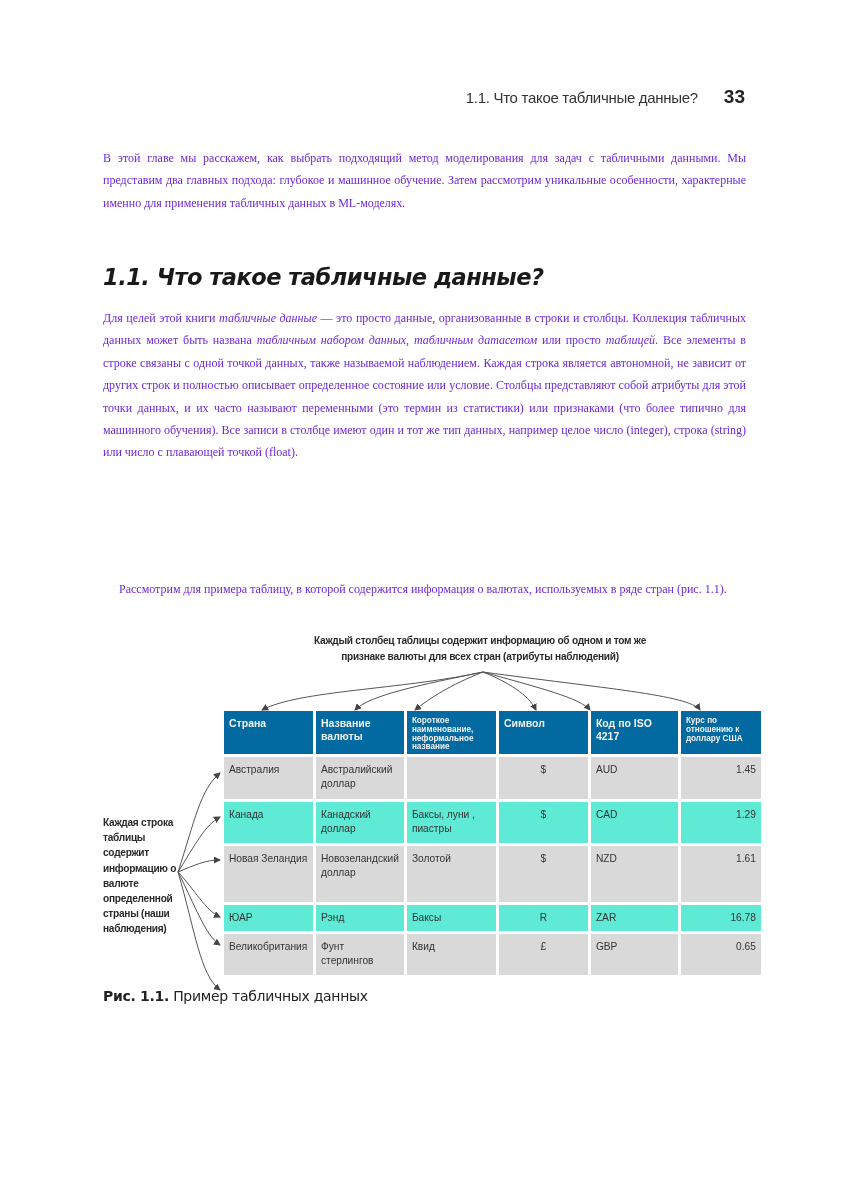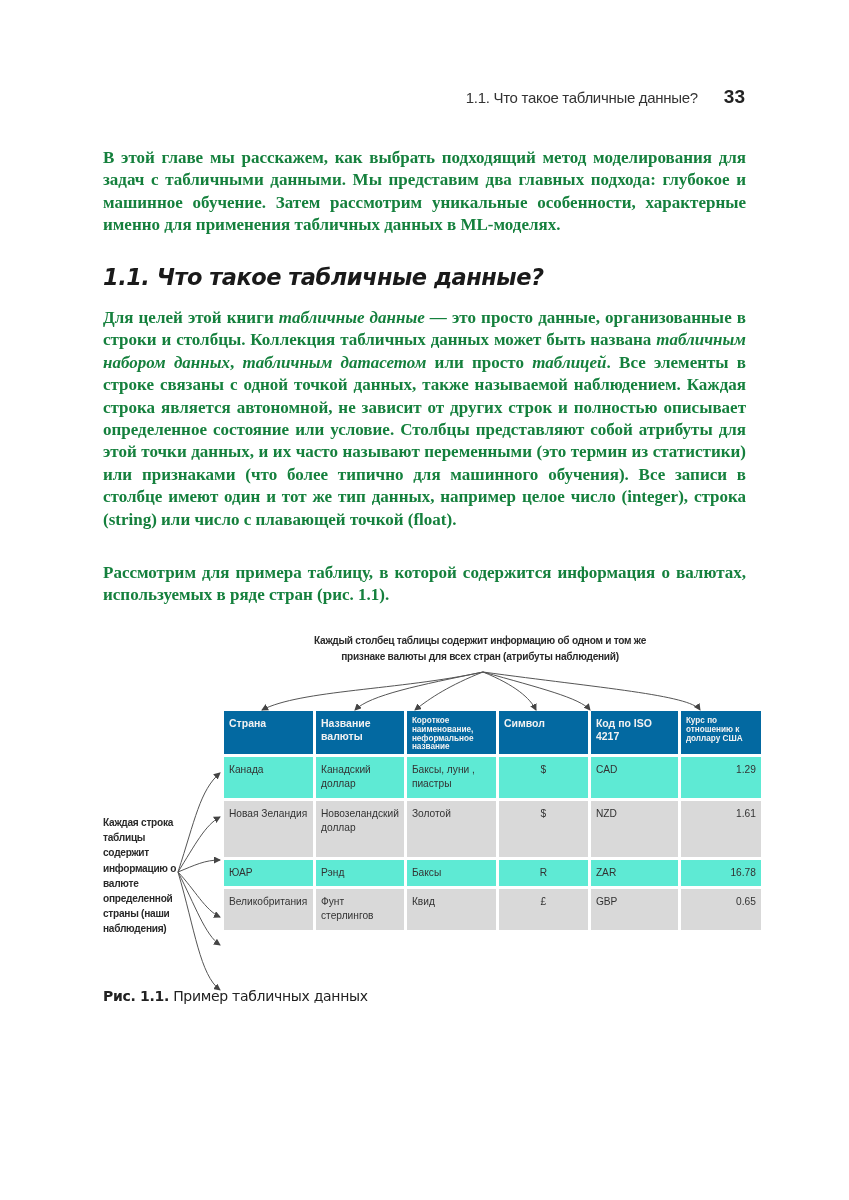--- a/index.html
+++ b/index.html
@@ -1,20 +1,20 @@
 <!DOCTYPE html>
 <html><head>
 <meta charset="utf-8">
 <style>
   html, body { margin:0; padding:0; background:#ffffff; }
   body { width:849px; height:1200px; position:relative; overflow:hidden; color:#2a2a2a; }
   .running-head { position:absolute; top:86px; left:0; width:745px; text-align:right; font-family:Liberation Sans, sans-serif; font-size:15px; color:#333; }
   .running-head .title { letter-spacing:-0.3px; }
   .running-head .pageno { font-weight:bold; font-size:19px; margin-left:26px; color:#222; }
-  .para { position:absolute; left:103px; width:643px; font-family:"Liberation Serif", serif; font-size:17px; line-height:22.4px; text-align:justify; color:#15803d;font-weight:bold; }
+  .para { position:absolute; left:103px; width:643px; font-family:"Liberation Serif", serif; font-size:12px; line-height:22.4px; text-align:justify; color:#6d28d9; }
   .para em { font-style:italic; }
   .p1 { top:147px; }
   .h2 { position:absolute; left:103px; top:264px; font-family:"DejaVu Sans", sans-serif; font-weight:bold; font-style:italic; font-size:22.5px; color:#1a1a1a; letter-spacing:-0.5px; }
   .p2 { top:307px; }
   .p3 { top:562px; }
   .fig { position:absolute; left:0; top:0; width:849px; height:1200px; pointer-events:none; }
   .fig-caption-top { position:absolute; left:280px; top:632px; width:400px; text-align:center; font-family:"Liberation Sans", sans-serif; font-weight:bold; font-size:11.5px; line-height:16px; color:#2a2a2a; letter-spacing:-0.3px; transform:scaleX(0.88); transform-origin:center; }
   .row-label { position:absolute; left:103px; top:815px; width:100px; font-family:"Liberation Sans", sans-serif; font-weight:bold; font-size:11.5px; line-height:15.2px; color:#2a2a2a; letter-spacing:-0.3px; transform:scaleX(0.88); transform-origin:left; }
   table.ctable { position:absolute; left:224px; top:711px; border-collapse:separate; border-spacing:3px; margin:-3px; font-family:"Liberation Sans", sans-serif; font-size:10.2px; color:#333; }
   table.ctable th { background:#0369a1; color:#f2f2f2; text-align:left; vertical-align:top; font-weight:bold; padding:6px 5px 2px 5px; height:35px; font-size:10.5px; line-height:12.5px; }
@@ -33,21 +33,21 @@
 <div class="running-head">
   <span class="title">1.1. Что такое табличные данные?</span><span class="pageno">33</span>
 </div>
 
 <p class="para p1" style="margin:0">В этой главе мы расскажем, как выбрать подходящий метод моделирования для задач с табличными данными. Мы представим два главных подхода: глубокое и машинное обучение. Затем рассмотрим уникальные особенности, характерные именно для применения табличных данных в ML-моделях.</p>
 
 <div class="h2">1.1. Что такое табличные данные?</div>
 
 <p class="para p2" style="margin:0"><span>Для целей этой книги </span><em>табличные данные</em><span> — это просто данные, организованные в строки и столбцы. Коллекция табличных данных может быть названа </span><em>табличным набором данных</em><span>, </span><em>табличным датасетом</em><span> или просто </span><em>таблицей</em><span>. Все элементы в строке связаны с одной точкой данных, также называемой наблюдением. Каждая строка является автономной, не зависит от других строк и полностью описывает определенное состояние или условие. Столбцы представляют собой атрибуты для этой точки данных, и их часто называют переменными (это термин из статистики) или признаками (что более типично для машинного обучения). Все записи в столбце имеют один и тот же тип данных, например целое число (integer), строка (string) или число с плавающей точкой (float).</span></p>
 
-<p class="para p3" style="margin:0">Рассмотрим для примера таблицу, в которой содержится информация о валютах, используемых в ряде стран (рис. 1.1).</p>
+<p class="para p3" style="margin:16px">Рассмотрим для примера таблицу, в которой содержится информация о валютах, используемых в ряде стран (рис. 1.1).</p>
 
 <div>
   <div class="fig-caption-top">Каждый столбец таблицы содержит информацию об одном и том же признаке валюты для всех стран (атрибуты наблюдений)</div>
 
   <svg class="fig" viewBox="0 0 849 1200" width="849" height="1200">
     <defs>
       <marker id="ah" markerWidth="7" markerHeight="7" refX="6" refY="3.5" orient="auto">
         <path d="M0,0 L7,3.5 L0,7 z" fill="#444"></path>
       </marker>
     </defs>
@@ -76,20 +76,28 @@
       <tr>
         <th style="width:79px">Страна</th>
         <th style="width:77px">Название валюты</th>
         <th class="small" style="width:79px">Короткое наименование, неформальное название</th>
         <th style="width:79px">Символ</th>
         <th style="width:77px">Код по ISO 4217</th>
         <th class="small" style="width:70px">Курс по отношению к доллару США</th>
       </tr>
     </thead>
     <tbody>
+      <tr class="dark" style="height:42px">
+        <td>Австралия</td>
+        <td>Австралийский доллар</td>
+        <td></td>
+        <td class="c-sym">$</td>
+        <td>AUD</td>
+        <td class="c-rate">1.45</td>
+      </tr>
       <tr class="light" style="height:41px">
         <td>Канада</td>
         <td>Канадский доллар</td>
         <td>Баксы, луни , пиастры</td>
         <td class="c-sym">$</td>
         <td>CAD</td>
         <td class="c-rate">1.29</td>
       </tr>
       <tr class="dark" style="height:56px">
         <td>Новая Зеландия</td>

